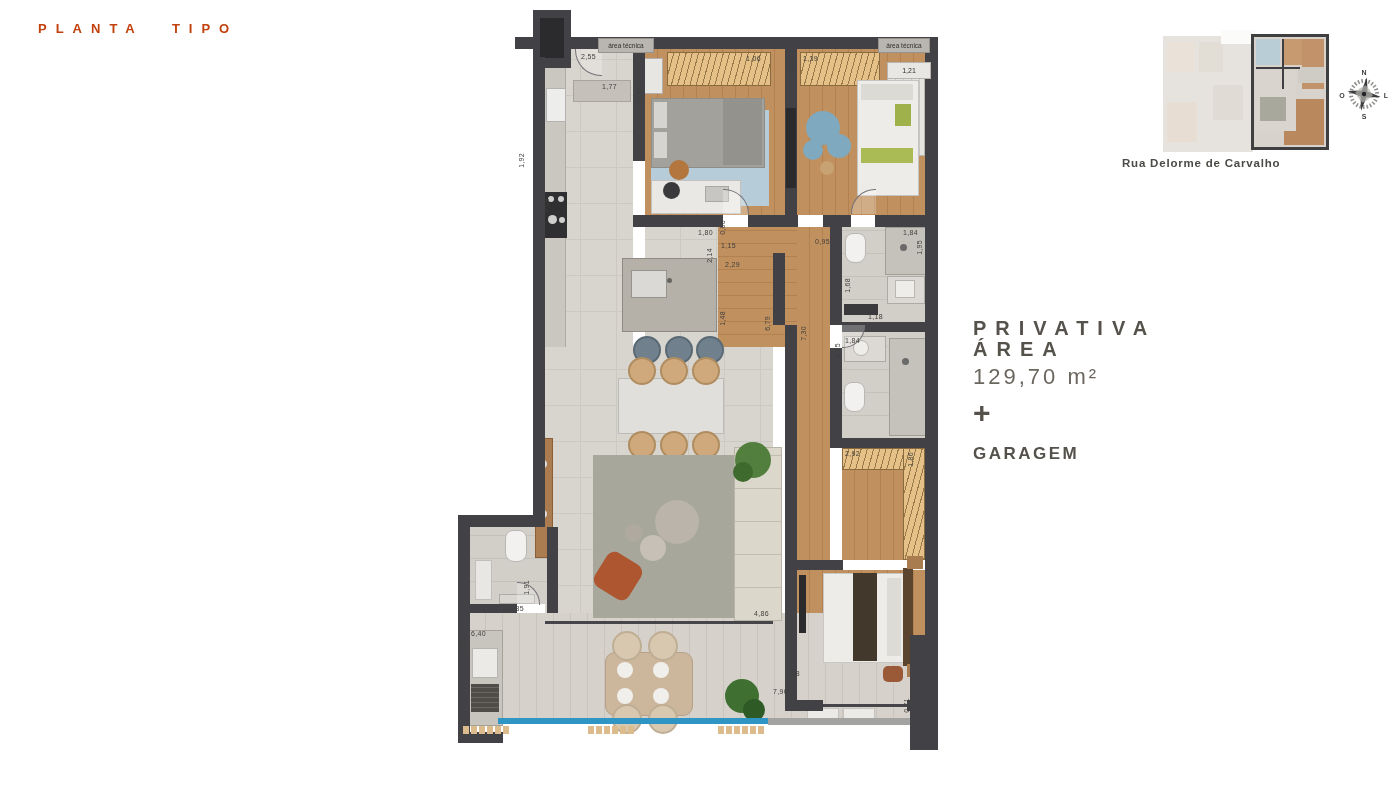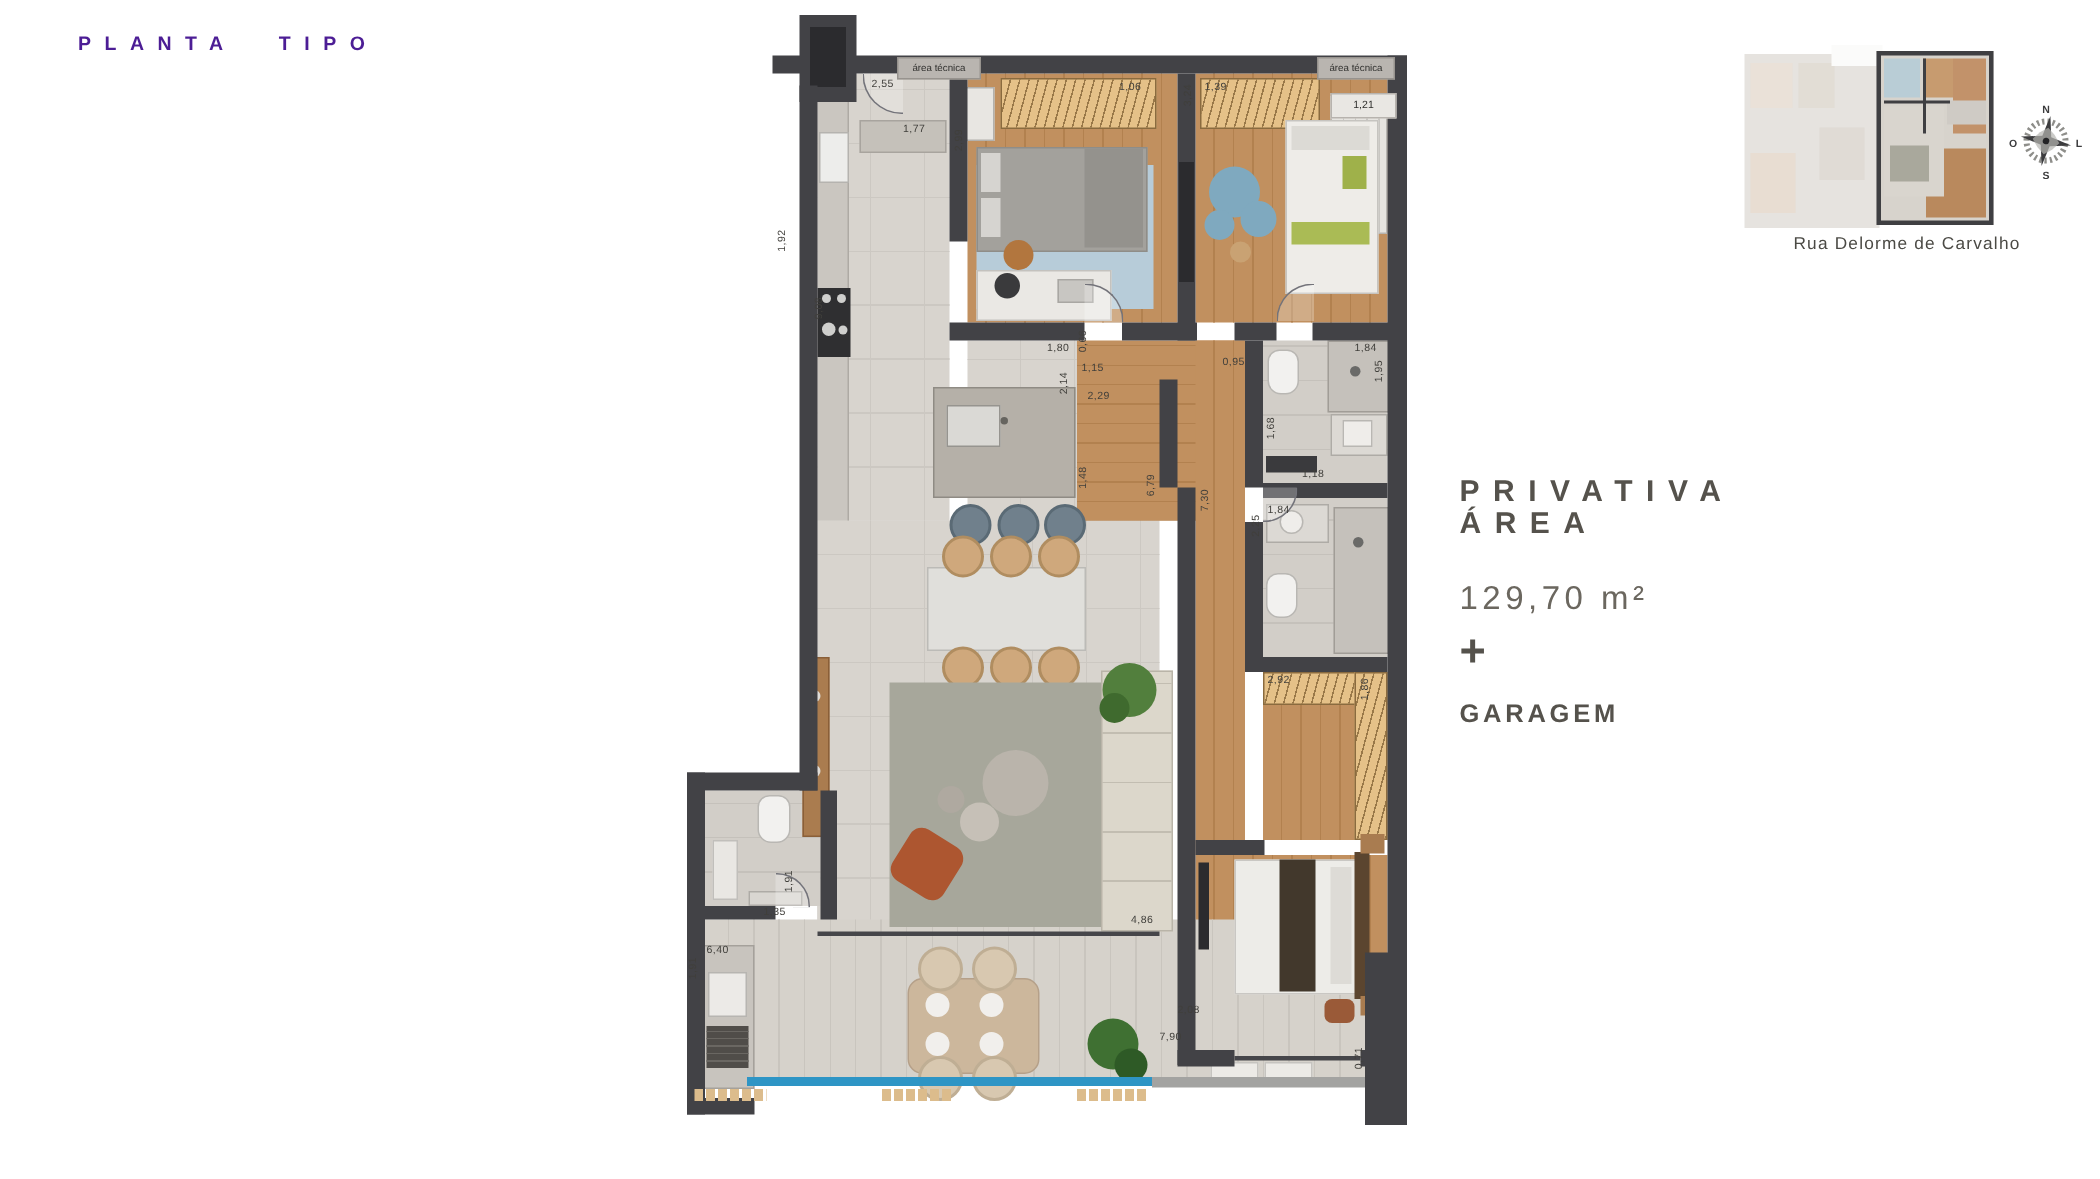--- a/index.html
+++ b/index.html
@@ -1,28 +1,28 @@
 <!DOCTYPE html>
 <html><head>
 <meta charset="utf-8">
 <style>
   html,body{margin:0;padding:0;background:#ffffff;}
   body{width:1400px;height:786px;position:relative;overflow:hidden;
        font-family:"Liberation Sans",sans-serif;color:#55524c;}
   .abs{position:absolute;}
   
-  #page-title{left:52px;top:21px;font-size:13px;font-weight:600;letter-spacing:9px;word-spacing:16px;color:#4c1d95;}
+  #page-title{left:38px;top:21px;font-size:13px;font-weight:600;letter-spacing:9px;word-spacing:16px;color:#c2410c;}
   #info-panel{left:973px;top:318px;width:260px;}
   .info-big{font-size:20px;font-weight:700;letter-spacing:9px;line-height:21px;color:#55524c;}
-  .info-area{font-size:22px;font-weight:400;letter-spacing:3px;color:#6b675f;margin-top:26px;}
+  .info-area{font-size:22px;font-weight:400;letter-spacing:3px;color:#6b675f;margin-top:4px;}
   .info-plus{font-size:30px;font-weight:800;color:#55524c;margin-top:8px;line-height:30px;}
   .info-garage{font-size:17px;font-weight:700;letter-spacing:2.5px;line-height:20px;color:#55524c;margin-top:16px;}
   
   #keyplan{left:1163px;top:30px;width:168px;height:122px;}
-  #keyplan-caption{left:1147px;top:157px;width:200px;text-align:right;font-size:11.5px;font-weight:400;letter-spacing:.8px;color:#4b4a45;}
+  #keyplan-caption{left:1122px;top:157px;width:200px;text-align:left;font-size:11.5px;font-weight:700;letter-spacing:.8px;color:#4b4a45;}
   .kp{position:absolute;}
   
   #plan{left:455px;top:10px;width:488px;height:745px;}
   .wall{position:absolute;background:#424246;}
   .darkpanel{position:absolute;background:#2b2b2e;}
   .floor-tile{position:absolute;background:#d8d4ce;
       background-image:repeating-linear-gradient(0deg,transparent 0 35px,#ccc8c2 35px 36px),
                        repeating-linear-gradient(90deg,transparent 0 35px,#ccc8c2 35px 36px);}
   .floor-tile2{position:absolute;background:#d2cec8;
       background-image:repeating-linear-gradient(0deg,transparent 0 22px,#c5c1bb 22px 23px);}

